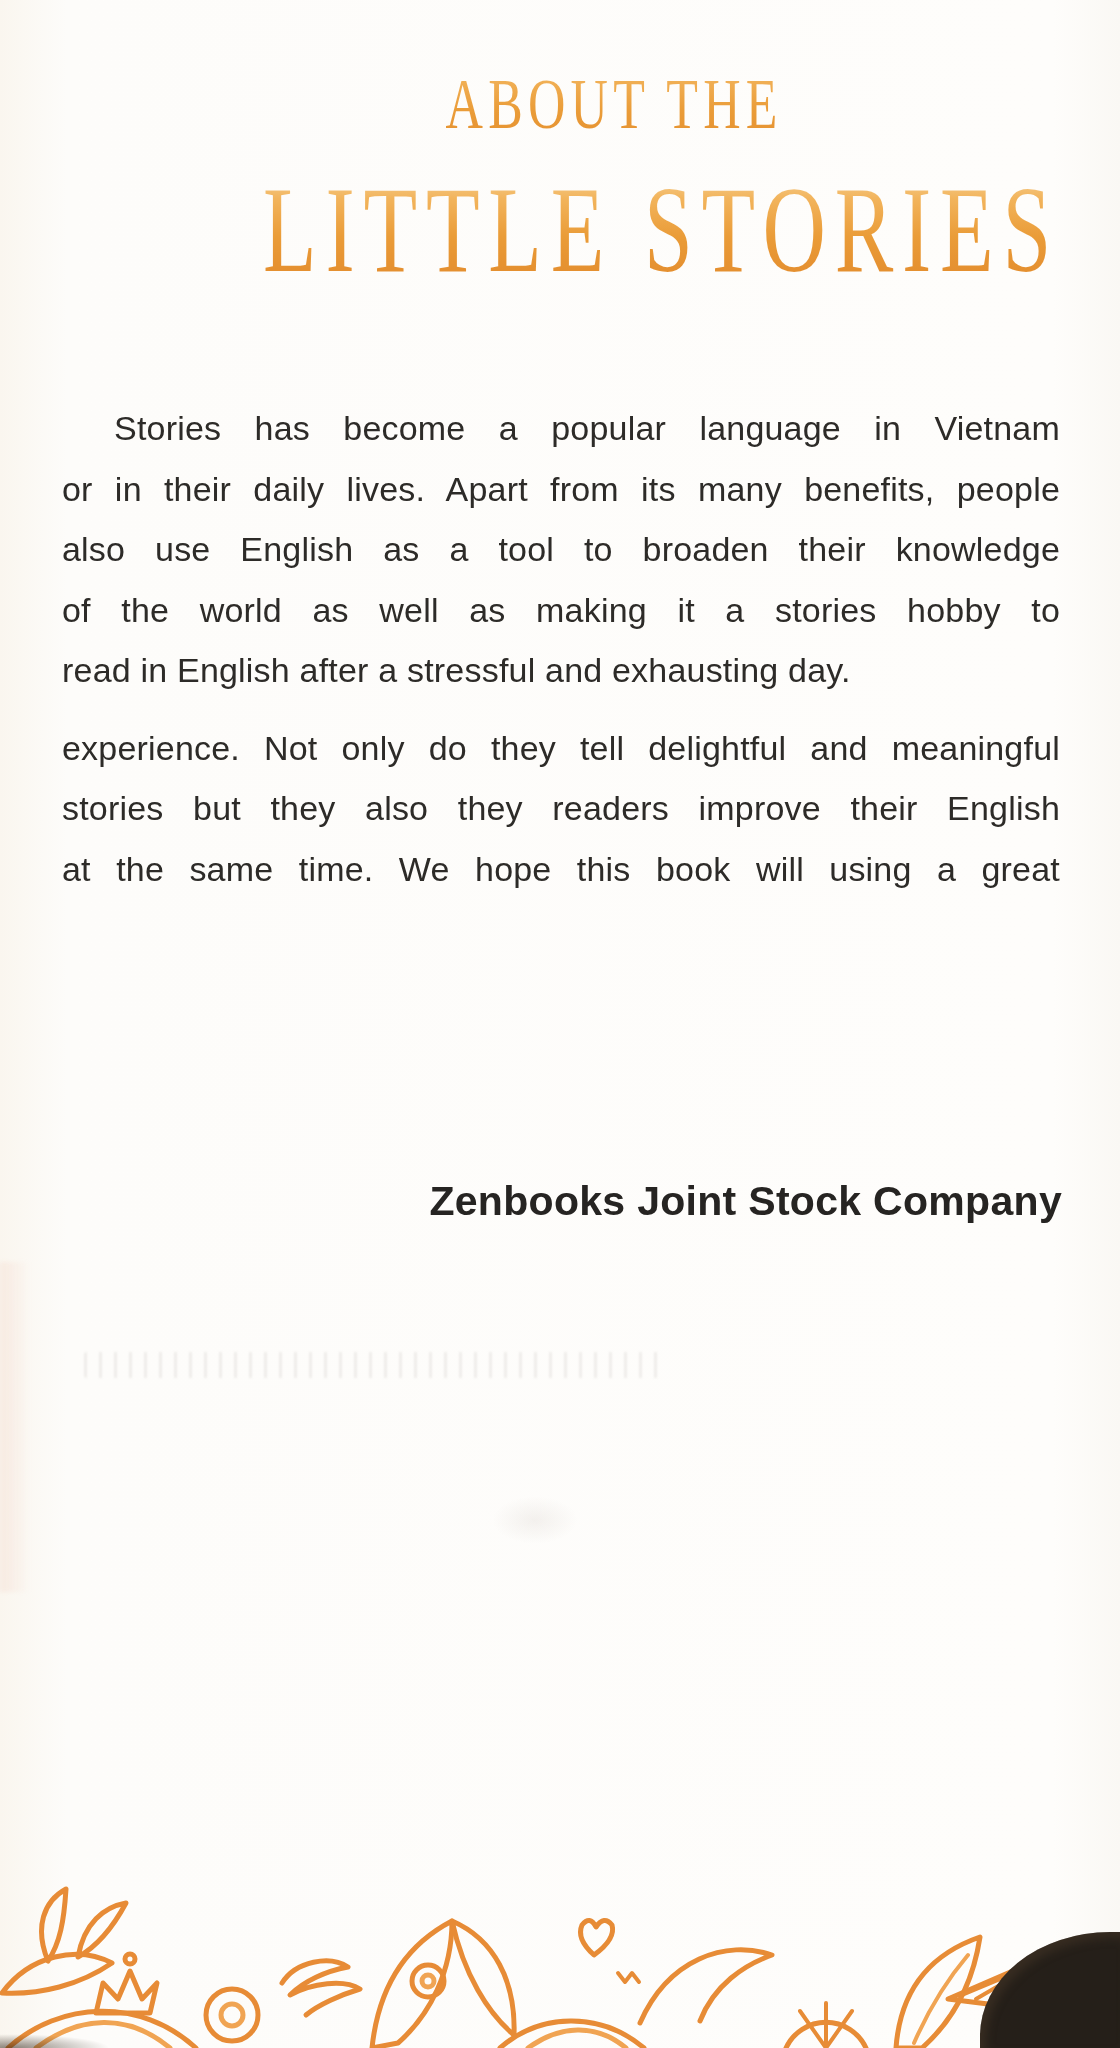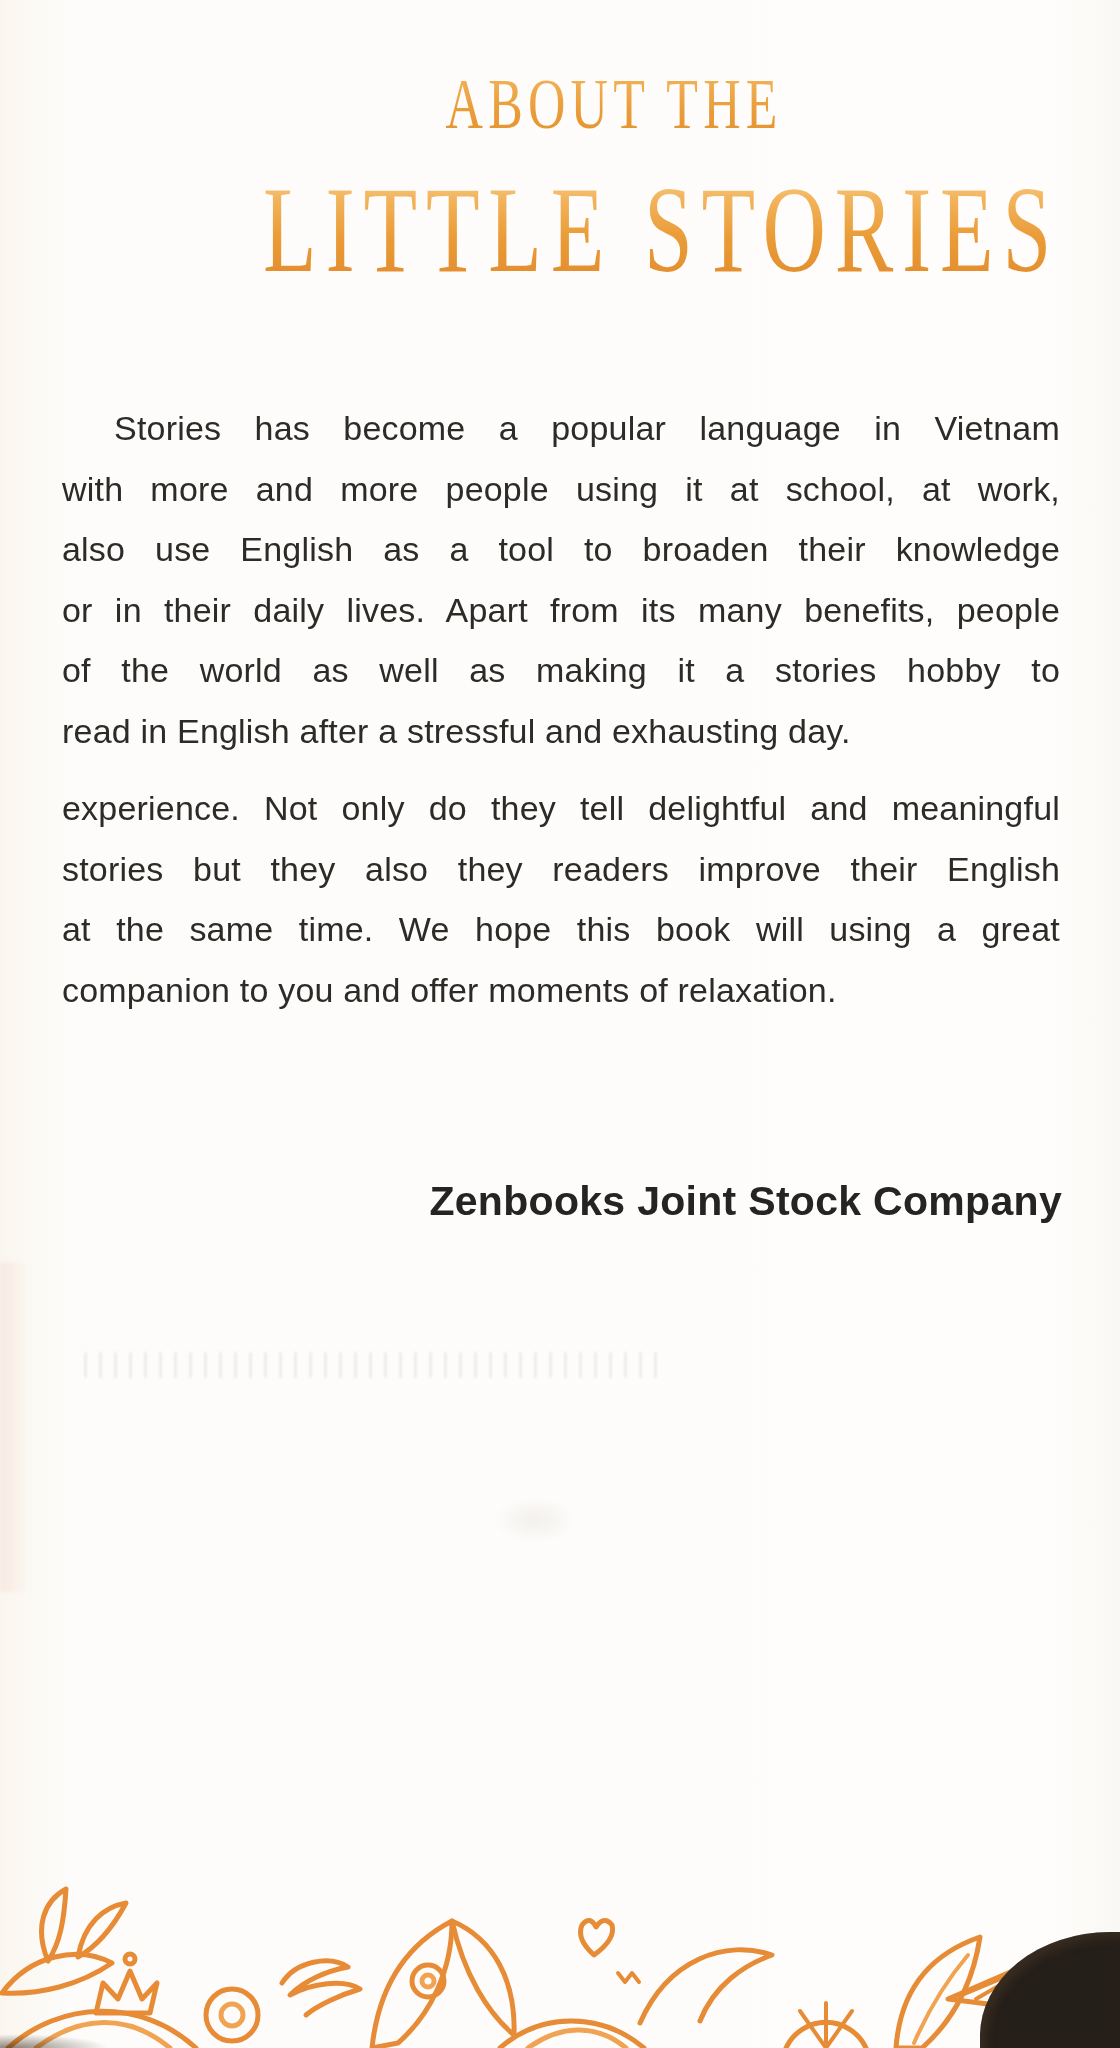--- a/index.html
+++ b/index.html
@@ -118,31 +118,29 @@
       <span>ABOUT THE</span>
     </div>
     <div class="title-line title-line2">
       <span>LITTLE STORIES</span>
     </div>
   </div>
 
   <div class="body-block">
     <div class="para">
       <div class="line indent">Stories has become a popular language in Vietnam</div>
-      <div class="line">with more and more people using it at school, at work,</div>
+      <div class="line">or in their daily lives. Apart from its many benefits, people</div>
       <div class="line">also use English as a tool to broaden their knowledge</div>
-      <div class="line">or in their daily lives. Apart from its many benefits, people</div>
       <div class="line">of the world as well as making it a stories hobby to</div>
       <div class="line last">read in English after a stressful and exhausting day.</div>
     </div>
     <div class="para">
       <div class="line">experience. Not only do they tell delightful and meaningful</div>
       <div class="line">stories but they also they readers improve their English</div>
       <div class="line">at the same time. We hope this book will using a great</div>
-      <div class="line last">companion to you and offer moments of relaxation.</div>
     </div>
   </div>
 
   <div class="signature">Zenbooks Joint Stock Company</div>
 
   <div class="artifact ghost-row"></div>
   <div class="artifact ghost-blob"></div>
   <div class="artifact pink-smear"></div>
 
   <svg class="floral" viewBox="0 0 1120 185" preserveAspectRatio="none" xmlns="http://www.w3.org/2000/svg">

